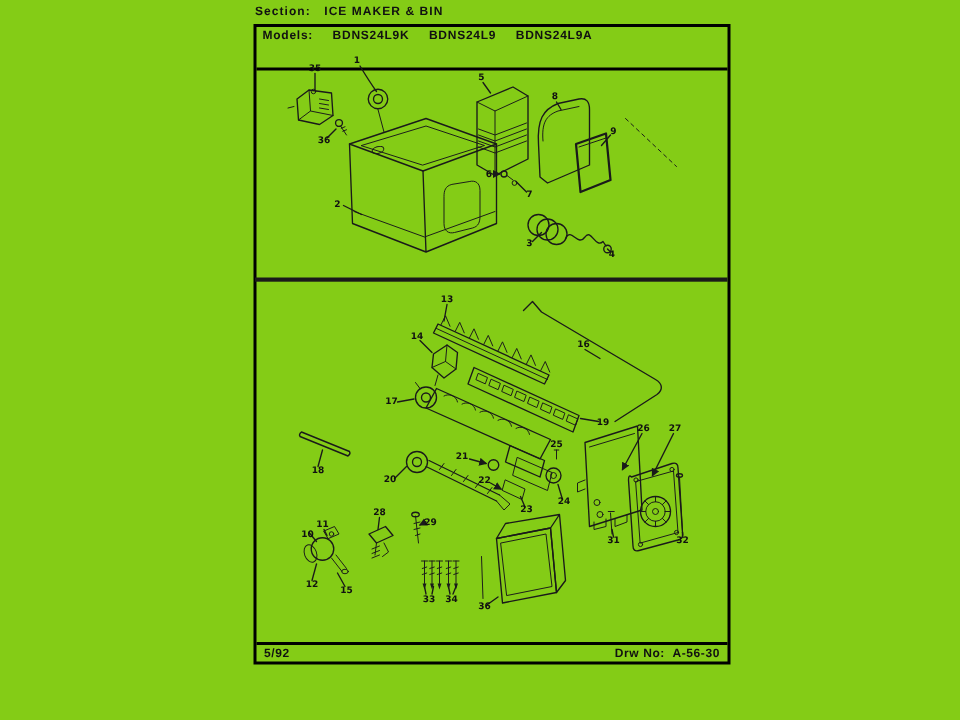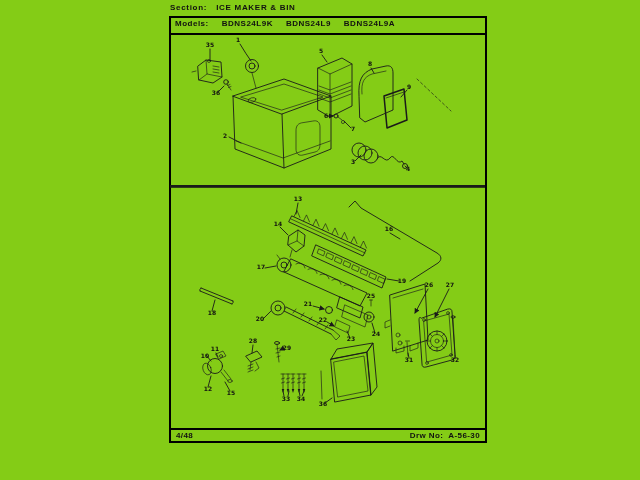--- a/index.html
+++ b/index.html
@@ -3,21 +3,21 @@
 <meta charset="utf-8">
 <style>
   html,body{margin:0;padding:0;background:#fff;}
   .page{position:relative;width:640px;height:480px;background:#84cc16;overflow:hidden;
         font-family:"Liberation Sans",sans-serif;color:#111;}
   .section-row{position:absolute;left:170px;top:3px;font-size:8px;font-weight:bold;
         letter-spacing:0.7px;white-space:nowrap;}
   .section-row .lbl{margin-right:9px;}
   .frame{position:absolute;left:169px;top:16px;width:318px;height:427px;
         box-sizing:border-box;border:2px solid #000;}
-  .models-row{box-sizing:border-box;height:17px;border-bottom:2px solid #000;
+  .models-row{box-sizing:border-box;height:29px;border-bottom:2px solid #000;
         padding:1px 4px;font-size:8px;font-weight:bold;letter-spacing:0.5px;
         display:flex;gap:13px;white-space:nowrap;}
   .footer-row{position:absolute;left:0;right:0;bottom:0;height:13px;box-sizing:border-box;
         border-top:2px solid #000;display:flex;justify-content:space-between;
         padding:1px 5px;font-size:8px;font-weight:bold;letter-spacing:0.4px;}
   .footer-right span{margin-left:5px;}
   #diagram-svg{position:absolute;left:0;top:0;}
   #diagram-svg path,#diagram-svg circle,#diagram-svg ellipse{
         stroke:#1a1a1a;fill:none;stroke-width:0.9;stroke-linecap:round;stroke-linejoin:round;}
   #diagram-svg .thin{stroke-width:0.65;}
@@ -37,21 +37,21 @@
   </div>
 
   <div class="frame">
     <div class="models-row">
       <span>Models:</span>
       <span>BDNS24L9K</span>
       <span>BDNS24L9</span>
       <span>BDNS24L9A</span>
     </div>
     <div class="footer-row">
-      <span>4/48</span>
+      <span>5/92</span>
       <span class="footer-right"><span>Drw No:</span><span>A-56-30</span></span>
     </div>
   </div>
 
   <svg id="diagram-svg" width="640" height="480" viewBox="0 0 640 480">
     <defs>
       <marker id="ah" markerWidth="7" markerHeight="7" refX="5" refY="3" orient="auto">
         <path d="M0,0 L6,3 L0,6 Z" class="fill" style="fill:#1a1a1a;stroke:none;"></path>
       </marker>
     </defs>

